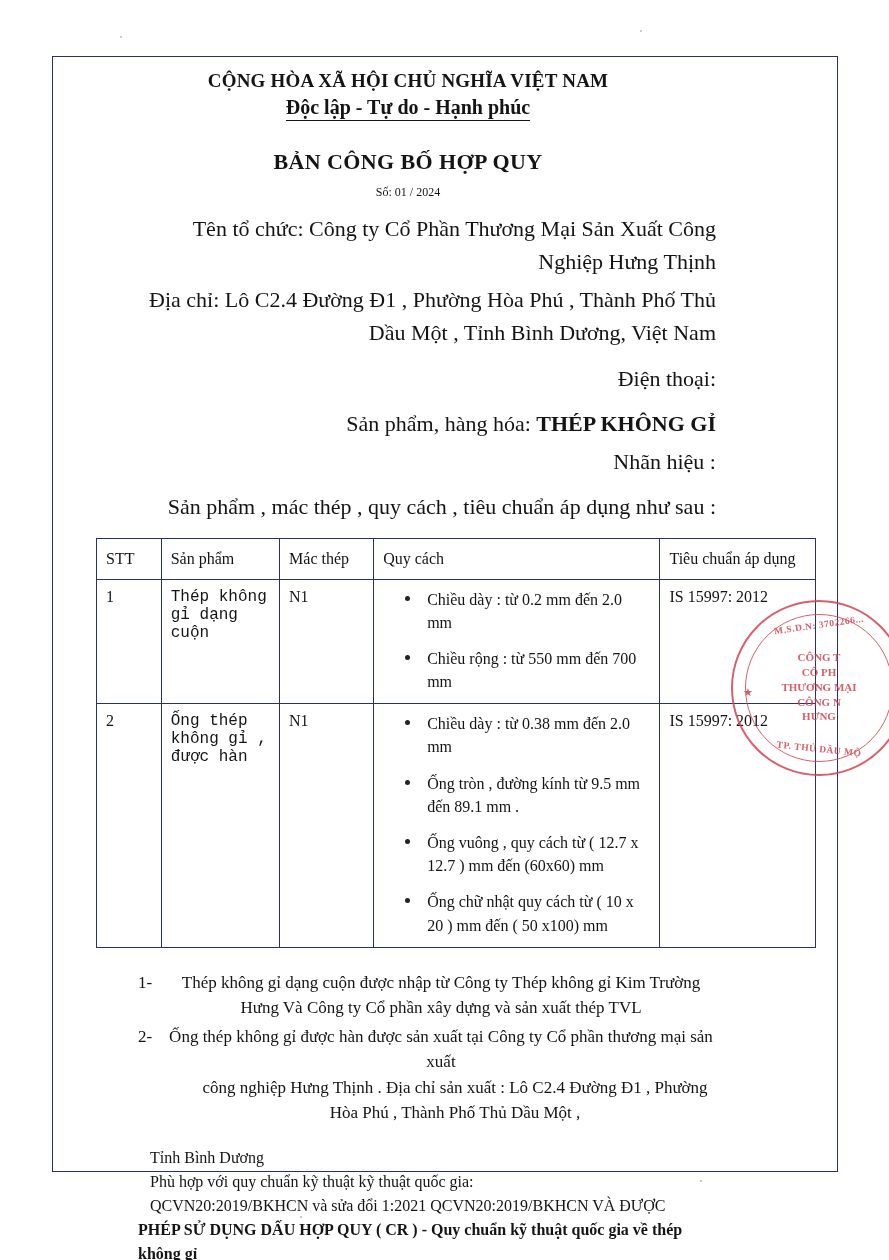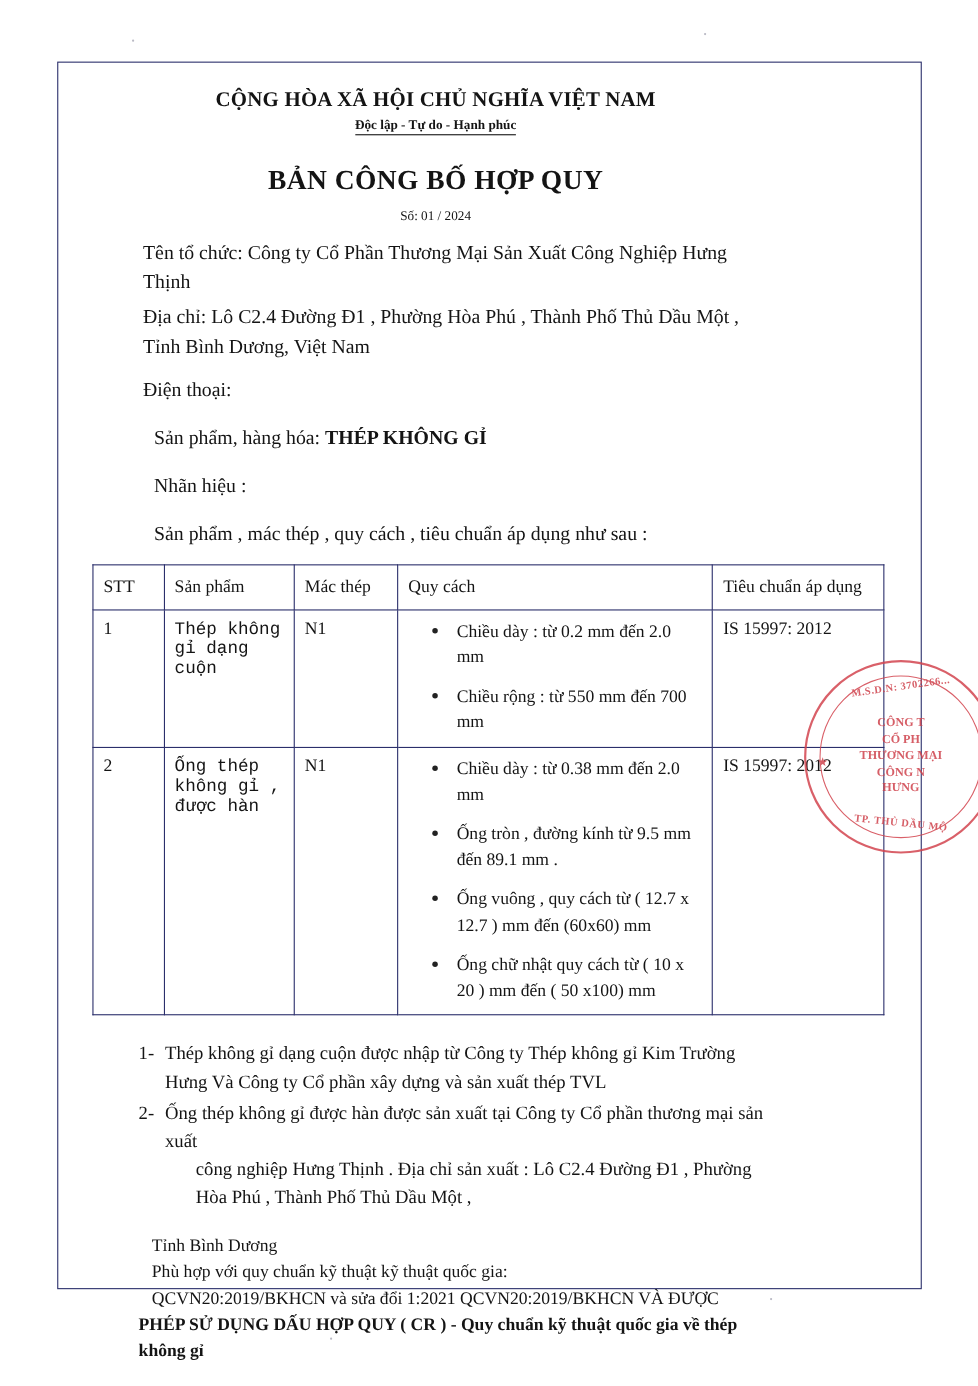--- a/index.html
+++ b/index.html
@@ -29,65 +29,66 @@
     left: 52px;
     top: 56px;
     width: 786px;
     height: 1116px;
     border: 1.5px solid #2b2f6b;
     box-sizing: border-box;
   }
 
   .content {
     position: absolute;
-    left: 52px;
+    left: 64px;
     top: 56px;
     width: 688px;
     height: 1116px;
     box-sizing: border-box;
-    padding: 18px 26px 0 26px;
+    padding: 8px 26px 0 26px;
   }
 
   .center { text-align: center; }
 
   .national-title {
     font-size: 19px;
     font-weight: bold;
     letter-spacing: 0.2px;
     margin-top: 6px;
   }
   .national-sub {
-    font-size: 12px;
+    font-size: 20px;
     font-weight: bold;
     margin-top: 4px;
     display: inline-block;
     border-bottom: 1.3px solid #141414;
     padding-bottom: 1px;
   }
 
   .doc-title {
-    font-size: 25px;
+    font-size: 22px;
     font-weight: bold;
     margin-top: 28px;
     letter-spacing: 0.4px;
   }
   .doc-number {
     font-size: 12px;
     margin-top: 10px;
   }
 
   .para {
-    font-size: 18px;
+    font-size: 22px;
     line-height: 1.52;
     margin-top: 12px;
     padding-left: 52px;
     padding-right: 10px;
+    text-align: right;
   }
   .para.tight { margin-top: 4px; }
-  .para.indent { padding-left: 62px; margin-top: 16px; }
+  .para.indent { padding-left: 62px; }
 
   .bold { font-weight: bold; }
 
   
   table.spec {
     border-collapse: collapse;
     width: 720px;
     margin: 14px 0 0 6px;
     font-size: 16px;
   }
@@ -143,21 +144,21 @@
     line-height: 1.5;
   }
   .note {
     display: flex;
     margin-bottom: 3px;
   }
   .note .num {
     width: 24px;
     flex: 0 0 24px;
   }
-  .note .body { flex: 1; }
+  .note .body { flex: 1; text-align: center; }
   .note .body .sub { padding-left: 28px; display: block; }
 
   .tail {
     margin-top: 20px;
     padding-left: 48px;
     font-size: 16px;
     line-height: 1.5;
   }
   .tail .line-indent { padding-left: 12px; display:block; }
   .tail .line-just {

